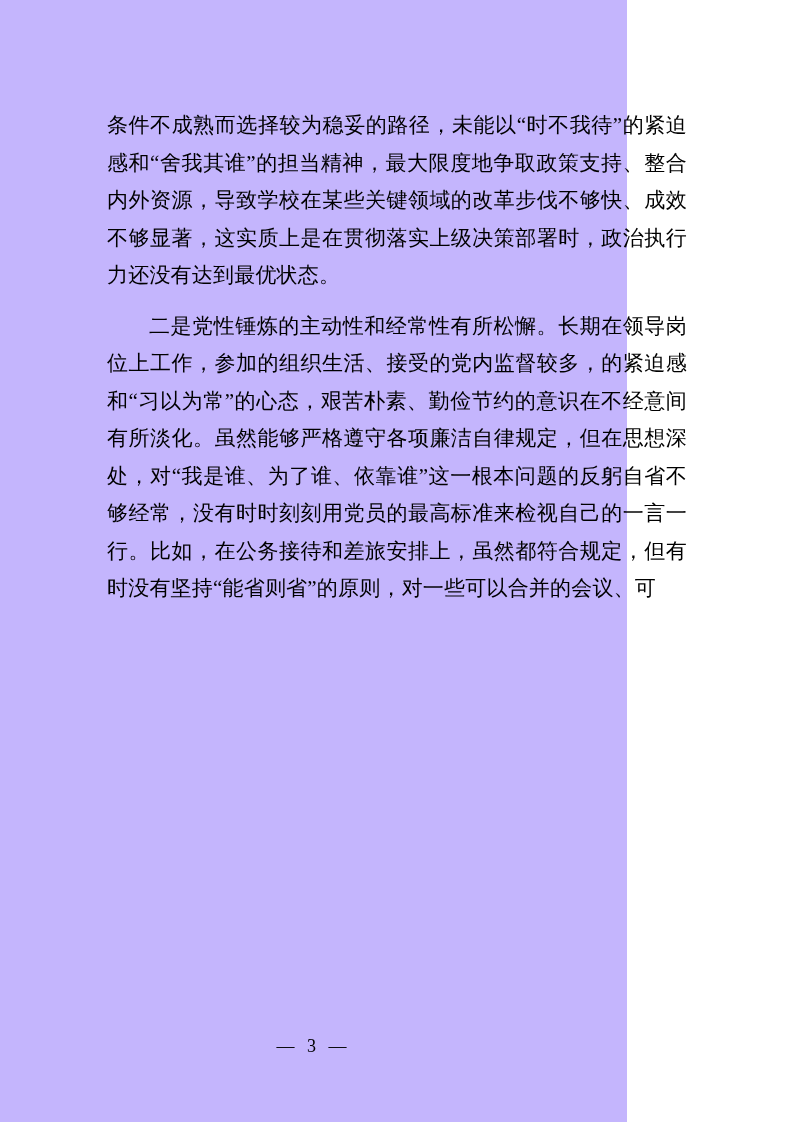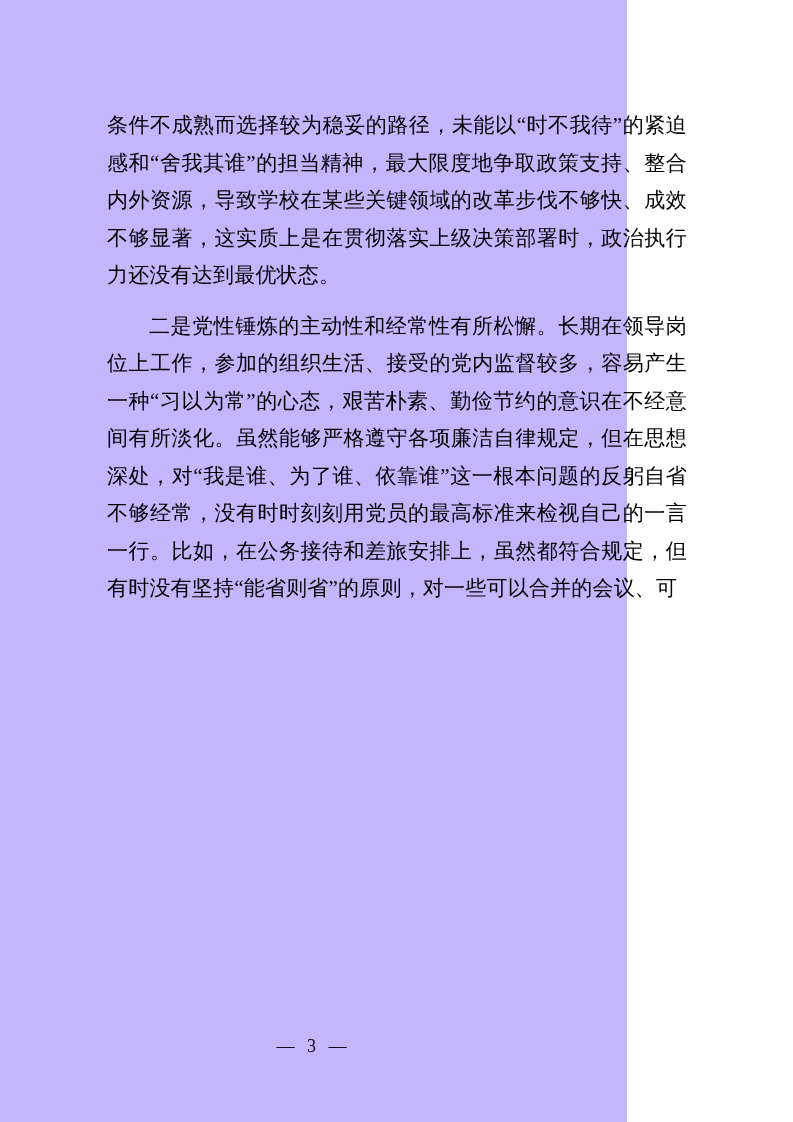--- a/index.html
+++ b/index.html
@@ -60,18 +60,18 @@
     letter-spacing: 4px;
     color: #000000;
   }
 </style>
 </head>
 <body>
 
 <div class="page">
   <div class="content">
     <p class="body-para">条件不成熟而选择较为稳妥的路径，未能以“时不我待”的紧迫感和“舍我其谁”的担当精神，最大限度地争取政策支持、整合内外资源，导致学校在某些关键领域的改革步伐不够快、成效不够显著，这实质上是在贯彻落实上级决策部署时，政治执行力还没有达到最优状态。</p>
-    <p class="body-para para-indent spaced-top">二是党性锤炼的主动性和经常性有所松懈。长期在领导岗位上工作，参加的组织生活、接受的党内监督较多，容易产生一种“习以为常”的心态，艰苦朴素、勤俭节约的意识在不经意间有所淡化。虽然能够严格遵守各项廉洁自律规定，但在思想深处，对“我是谁、为了谁、依靠谁”这一根本问题的反躬自省不够经常，没有时时刻刻用党员的最高标准来检视自己的一言一行。比如，在公务接待和差旅安排上，虽然都符合规定，但有时没有坚持“能省则省”的原则，对一些可以合并的会议、可</p>
+    <p class="body-para para-indent spaced-top">二是党性锤炼的主动性和经常性有所松懈。长期在领导岗位上工作，参加的组织生活、接受的党内监督较多，的紧迫感和“习以为常”的心态，艰苦朴素、勤俭节约的意识在不经意间有所淡化。虽然能够严格遵守各项廉洁自律规定，但在思想深处，对“我是谁、为了谁、依靠谁”这一根本问题的反躬自省不够经常，没有时时刻刻用党员的最高标准来检视自己的一言一行。比如，在公务接待和差旅安排上，虽然都符合规定，但有时没有坚持“能省则省”的原则，对一些可以合并的会议、可</p>
   </div>
   <div class="footer">
     <span>— 3 —</span>
   </div>
 </div>
 
 </body></html>

